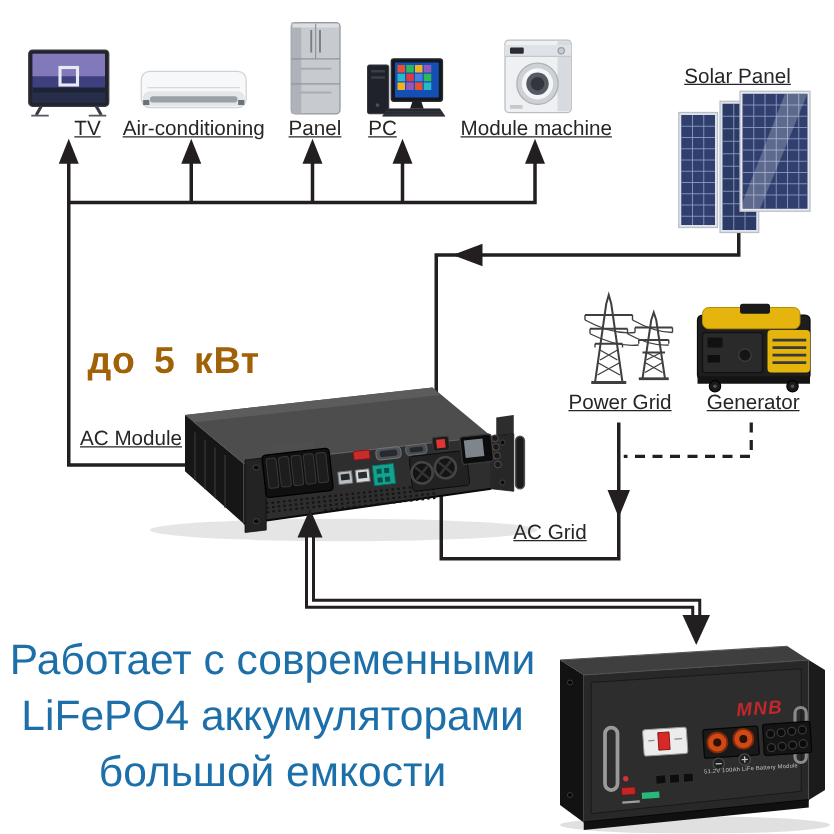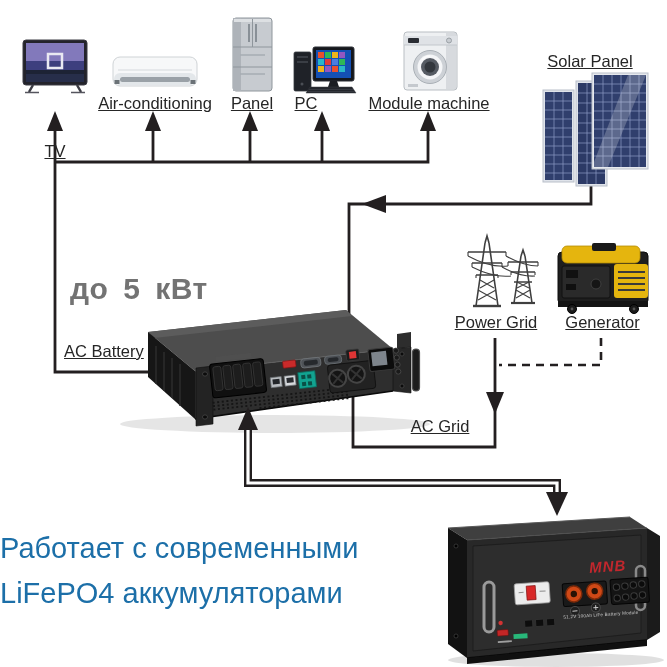--- a/index.html
+++ b/index.html
@@ -7,26 +7,26 @@
     position:relative;width:667px;height:667px;background:#ffffff;overflow:hidden;
     font-family:"Liberation Sans","DejaVu Sans",sans-serif;
   }
   #art{position:absolute;left:0;top:0;}
   .label{
     position:absolute;font-size:16.5px;color:#262626;text-align:center;
     white-space:nowrap;line-height:19px;text-decoration:underline;
   }
   .label.left{text-align:left;}
   .power-note{
-    position:absolute;font-size:30px;font-weight:bold;color:#737373;
+    position:absolute;font-size:30px;font-weight:bold;color:#a16207;
     white-space:nowrap;letter-spacing:.5px;word-spacing:6px;
   }
   .caption{
-    position:absolute;left:0;top:506px;width:436px;text-align:left;
-    color:#1c6fa8;font-size:29px;line-height:45px;white-space:nowrap;margin-top:20px;
+    position:absolute;left:0;top:506px;width:436px;text-align:center;
+    color:#1c6fa8;font-size:34px;line-height:45px;white-space:nowrap;
   }
   .caption .b{font-weight:normal;}
 </style>
 </head>
 <body>
 
 <div id="canvas">
 
 <svg id="art" width="667" height="667" viewBox="0 0 667 667" xmlns="http://www.w3.org/2000/svg">
 
@@ -288,32 +288,33 @@
     <circle cx="430" cy="67" r="16.5" fill="#cdd1d6" stroke="#aab0b6"></circle>
     <circle cx="430" cy="67" r="12.5" fill="#f4f5f7"></circle>
     <circle cx="430" cy="67" r="9" fill="#565b63"></circle>
     <circle cx="430" cy="67" r="5.5" fill="#33373d"></circle>
     <path d="M422 60 A11 11 0 0 1 430 56" stroke="#ffffff" stroke-width="1.5" fill="none" opacity="0.7"></path>
     <rect x="408" y="84" width="10" height="3" fill="#c5c9ce"></rect>
   </g>
 
 </svg>
 
-  <div class="label" style="left:25px;top:94px;width:60px;margin-top:48px;">TV</div>
+  <div class="label" style="left:40px;top:94px;width:60px;">TV</div>
   <div class="label" style="left:85px;top:94px;width:140px;">Air-conditioning</div>
   <div class="label" style="left:217px;top:94px;width:70px;">Panel</div>
   <div class="label" style="left:281px;top:94px;width:50px;">PC</div>
   <div class="label" style="left:355px;top:94px;width:148px;">Module machine</div>
 
   <div class="label" style="left:529px;top:52px;width:122px;">Solar Panel</div>
   <div class="label" style="left:545px;top:313px;width:115px;">Generator</div>
   <div class="label" style="left:436px;top:313px;width:120px;">Power Grid</div>
 
   <div class="power-note" style="left:70px;top:272px;">до 5 кВт</div>
-  <div class="label left" style="left:64px;top:342px;">AC Battery</div>
+  <div class="label left" style="left:64px;top:342px;">AC Module</div>
   <div class="label" style="left:396px;top:417px;width:88px;">AC Grid</div>
 
   <div class="caption">
     <div>Работает с современными</div>
     <div><span class="b">LiFePO4</span><span> аккумуляторами</span></div>
+    <div>большой емкости</div>
   </div>
 
 </div>
 
 </body></html>

